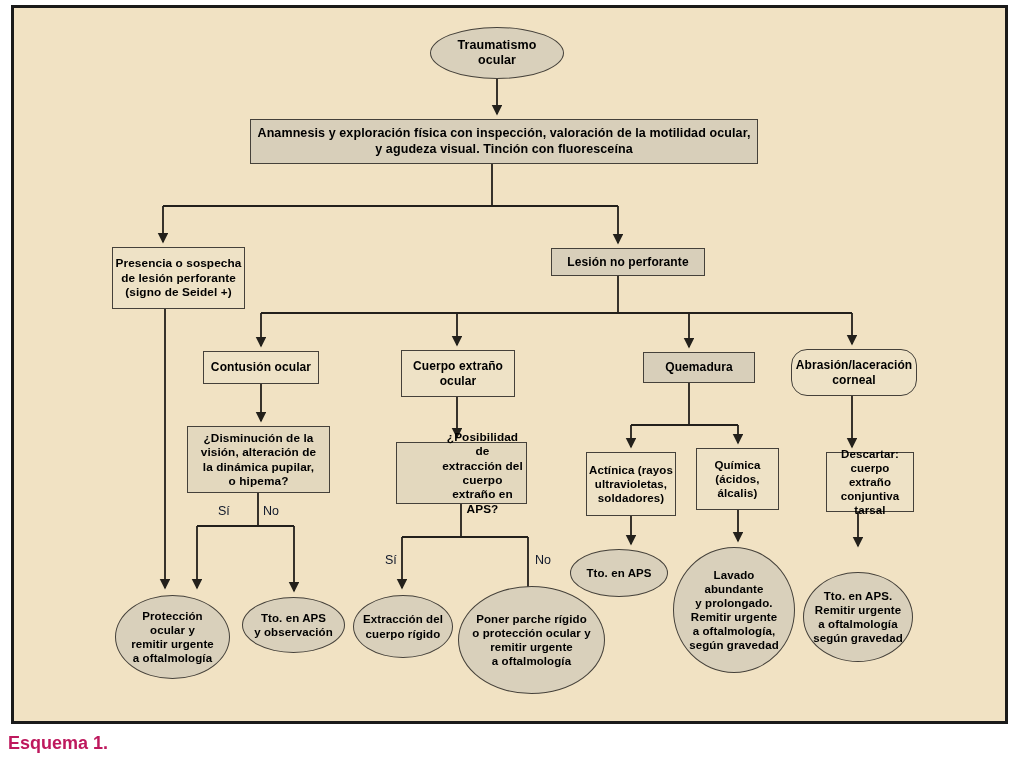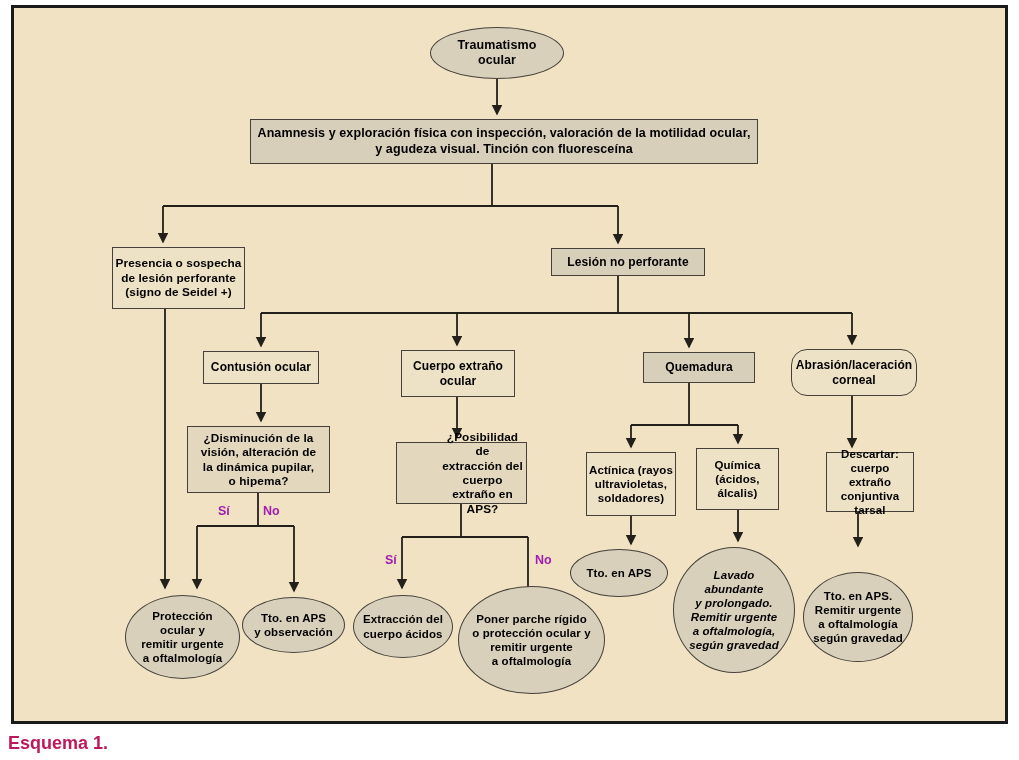--- a/index.html
+++ b/index.html
@@ -11,21 +11,21 @@
         text-align:center;white-space:pre-line;color:#000000;font-weight:bold;
         border:1.6px solid #45413a;line-height:1.22;letter-spacing:.1px;font-size:12px;padding:1px 2px;}
   .oval{border-radius:50%;}
   .light{background:#eee2c6;}
   .mid{background:#e3d8be;}
   .dark{background:#d8cfba;margin-left:10px;}
   .ovalfill{background:#d9d0bb;}
   .fs125{font-size:12.5px;}
   .fs118{font-size:11.8px;}
   .fs115{font-size:11.5px;}
-  .edge-label{position:absolute;font-weight:bold;font-size:12.5px;color:#a21caf;}
+  .edge-label{position:absolute;font-weight:normal;font-size:12.5px;color:#0f172a;}
   .caption{position:absolute;left:8px;top:733px;font-size:18px;font-weight:bold;color:#be185d;}
   svg.connectors{position:absolute;left:0;top:0;width:1019px;height:760px;pointer-events:none;}
 </style>
 </head>
 <body>
 
 <div class="page">
   <div class="panel"></div>
 
   <svg class="connectors" viewBox="0 0 1019 760" xmlns="http://www.w3.org/2000/svg">
@@ -117,39 +117,39 @@
 soldadores)</div>
 
   <div class="node light fs115" style="left:696px;top:448px;width:83px;height:62px;">Química
 (ácidos,
 álcalis)</div>
 
   <div class="node light fs115" style="left:806px;top:452px;width:88px;height:60px;margin-left:20px;">Descartar:
 cuerpo extraño
 conjuntiva tarsal</div>
 
-  <div class="node oval ovalfill fs115" style="left:125px;top:595px;width:115px;height:84px;">Protección
+  <div class="node oval ovalfill fs115" style="left:115px;top:595px;width:115px;height:84px;">Protección
 ocular y
 remitir urgente
 a oftalmología</div>
 
   <div class="node oval ovalfill fs115" style="left:242px;top:597px;width:103px;height:56px;">Tto. en APS
 y observación</div>
 
   <div class="node oval ovalfill fs115" style="left:353px;top:595px;width:100px;height:63px;">Extracción del
-cuerpo ácidos</div>
+cuerpo rígido</div>
 
   <div class="node oval ovalfill fs115" style="left:458px;top:586px;width:147px;height:108px;">Poner parche rígido
 o protección ocular y
 remitir urgente
 a oftalmología</div>
 
   <div class="node oval ovalfill fs115" style="left:570px;top:549px;width:98px;height:48px;">Tto. en APS</div>
 
-  <div class="node oval ovalfill fs115" style="left:673px;top:547px;width:122px;height:126px;font-style:italic;">Lavado
+  <div class="node oval ovalfill fs115" style="left:673px;top:547px;width:122px;height:126px;">Lavado
 abundante
 y prolongado.
 Remitir urgente
 a oftalmología,
 según gravedad</div>
 
   <div class="node oval ovalfill fs115" style="left:803px;top:572px;width:110px;height:90px;">Tto. en APS.
 Remitir urgente
 a oftalmología
 según gravedad</div>

